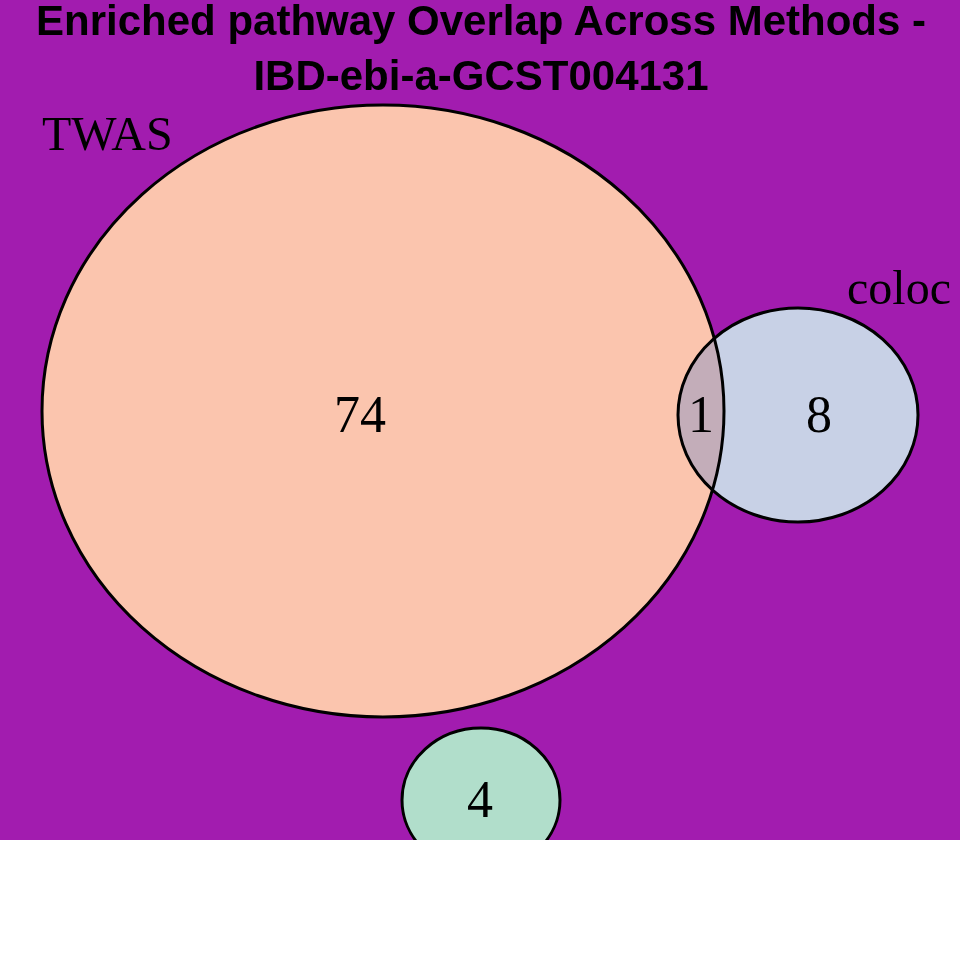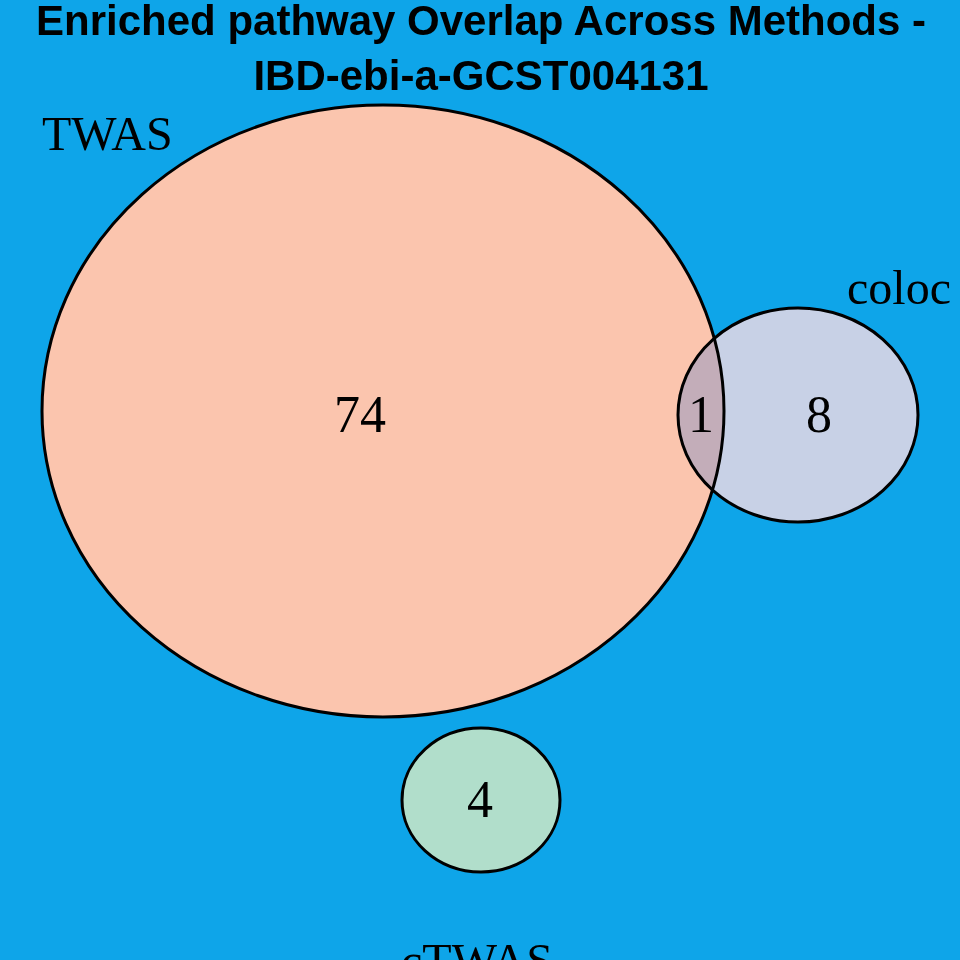--- a/index.html
+++ b/index.html
@@ -3,22 +3,22 @@
 <meta charset="utf-8">
 <style>
   html, body {
     margin: 0;
     padding: 0;
     background: #ffffff;
   }
   .stage {
     position: relative;
     width: 960px;
-    height: 960px;
-    background: #0ea5e9;
+    height: 840px;
+    background: #a21caf;
     overflow: hidden;
     font-family: "Liberation Serif", serif;
   }
   svg { display: block; }
   .title-text {
     font-family: "Liberation Sans", sans-serif;
     font-weight: bold;
     font-size: 42px;
     fill: #000000;
   }

